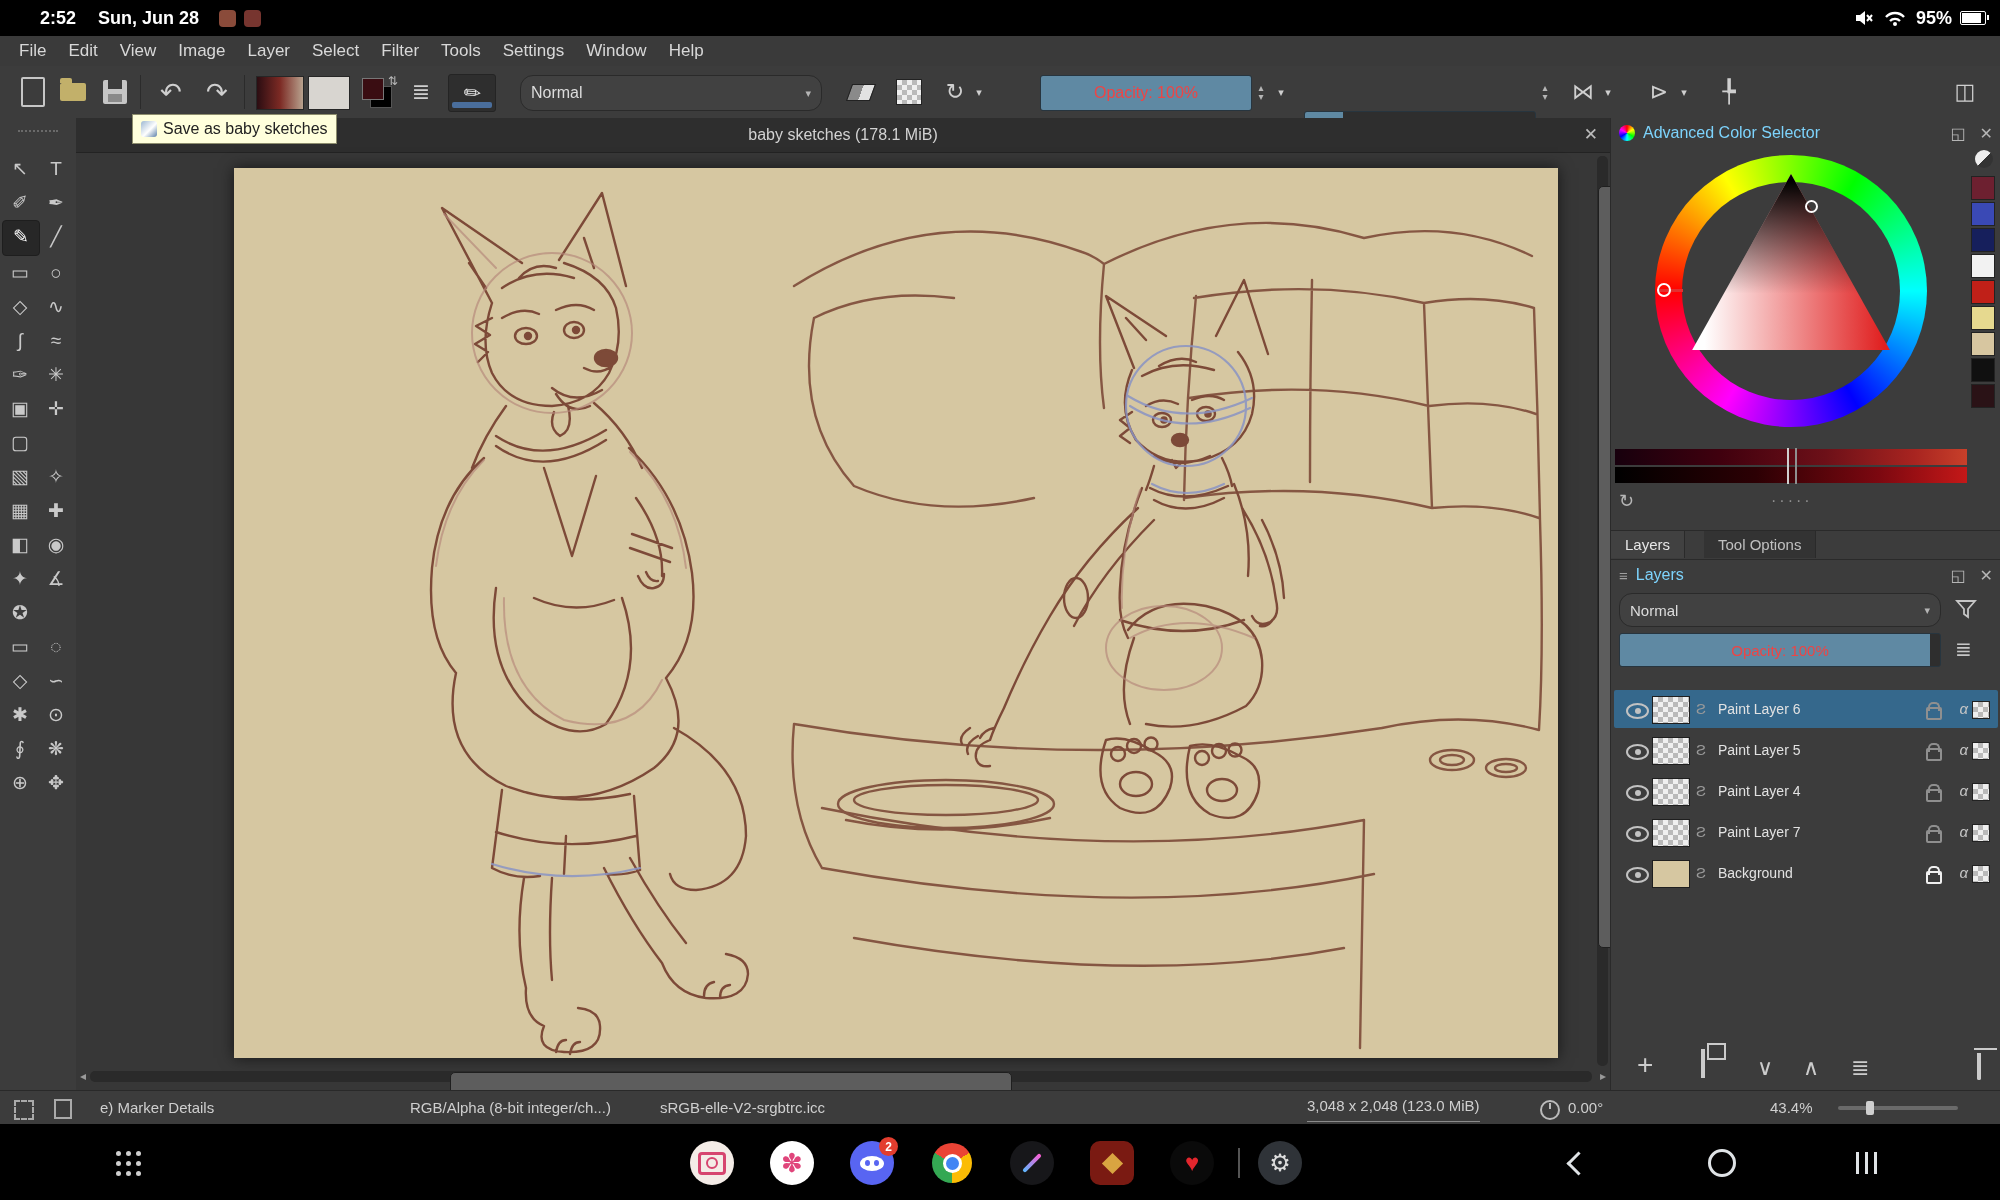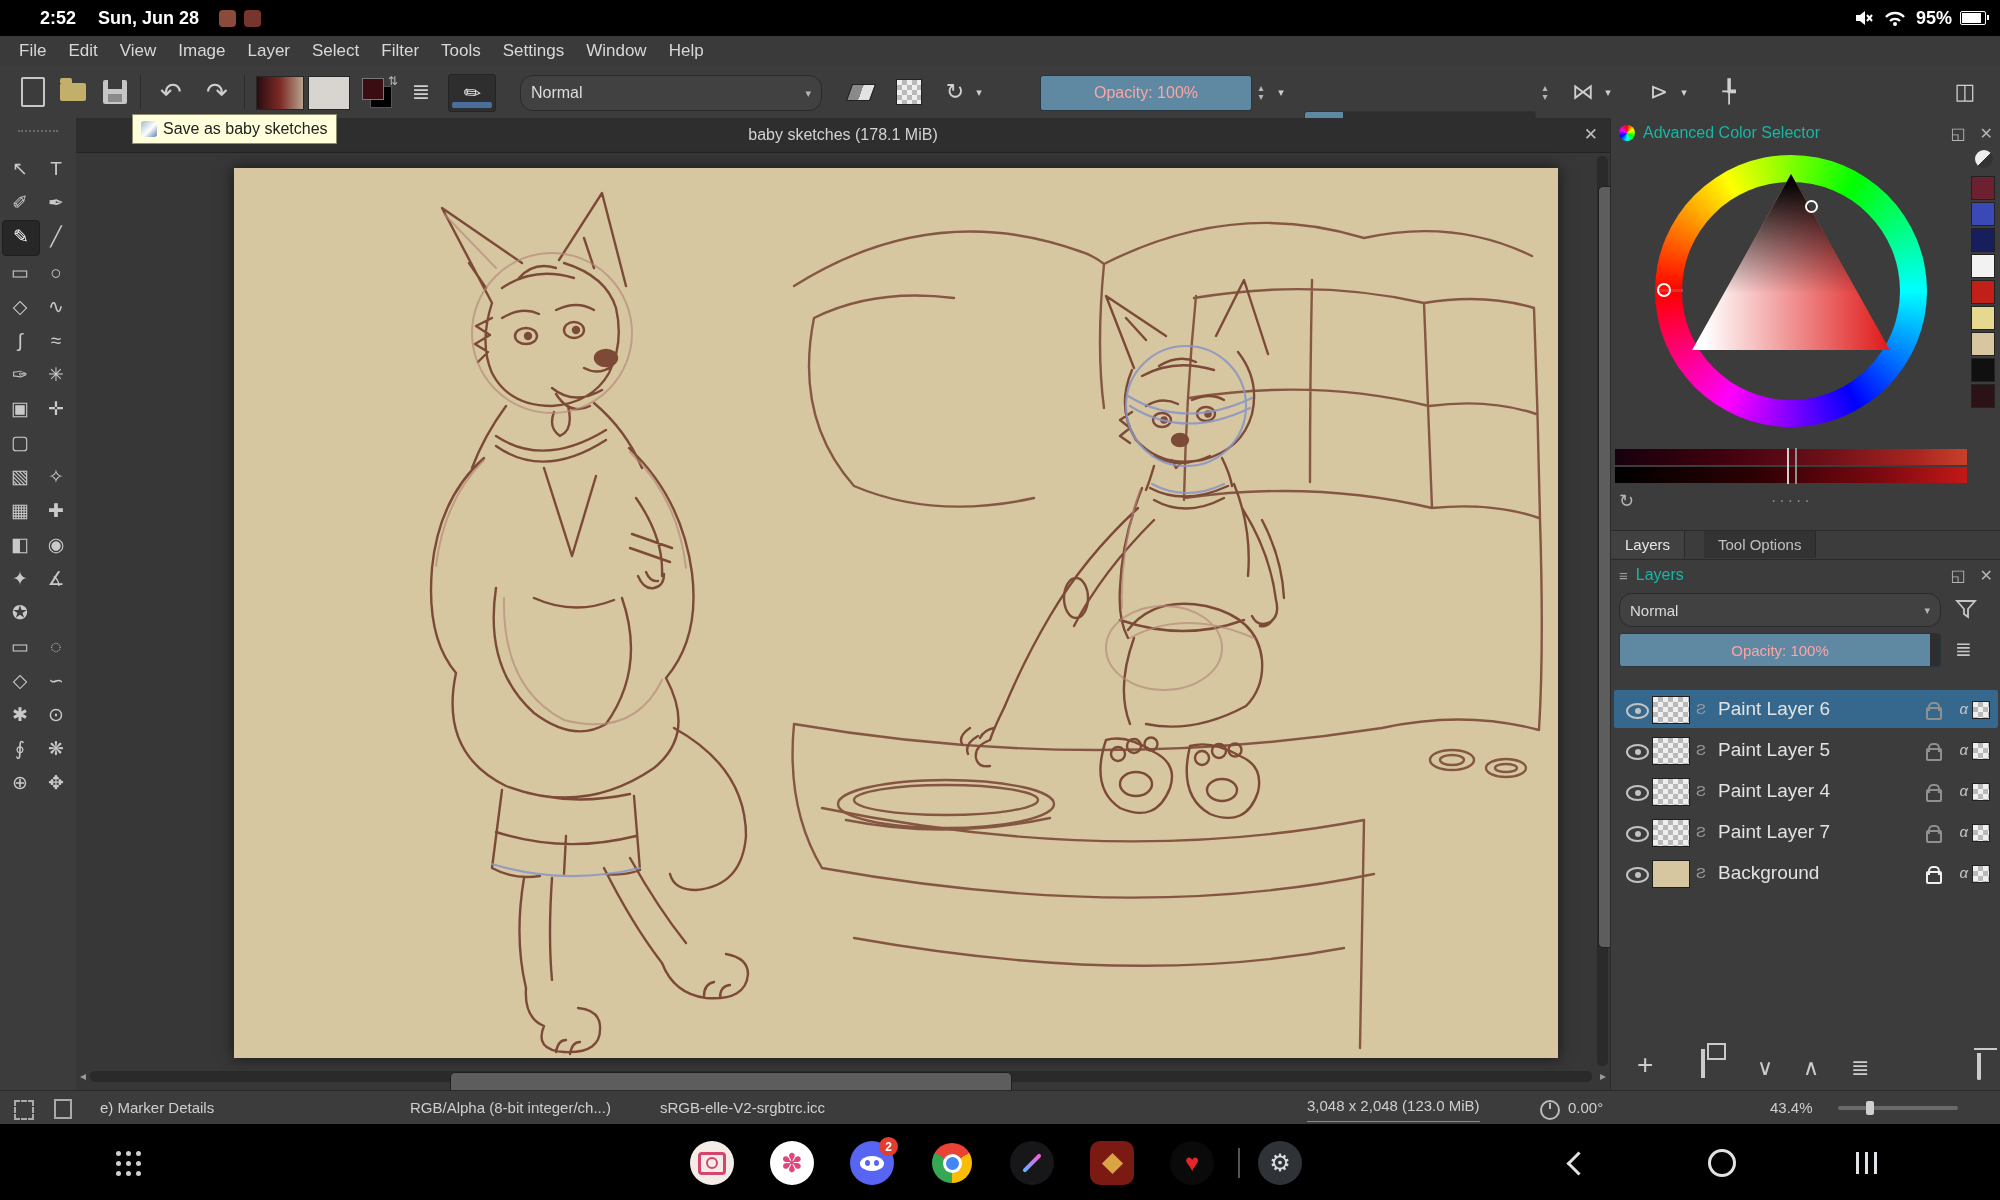--- a/index.html
+++ b/index.html
@@ -24,21 +24,21 @@
   .i-page{width:20px;height:26px;border:2px solid #c6c6c6;border-radius:2px;background:#3c3c3c;}
   .i-folder{width:26px;height:18px;background:#c2b06a;border-radius:2px;position:relative;}
   .i-folder::before{content:"";position:absolute;top:-5px;left:0;width:12px;height:5px;background:#c2b06a;border-radius:2px 2px 0 0;}
   .i-save{width:24px;height:24px;background:#c6c6c6;border-radius:2px;position:relative;}
   .i-save::before{content:"";position:absolute;left:5px;top:0;width:14px;height:9px;background:#3c3c3c;}
   .i-save::after{content:"";position:absolute;left:5px;bottom:2px;width:14px;height:8px;background:#8a8a8a;}
   .glyph26{font-size:26px;} .glyph22{font-size:22px;}
   .dd{background:#414141;border:1px solid #2a2a2a;border-radius:13px;color:#dcdcdc;}
   .slider{border:1px solid #27353f;border-radius:3px;background:#2e2e2e;position:relative;overflow:hidden;}
   .slider .fill{position:absolute;left:0;top:0;bottom:0;background:#5f89a3;}
-  .slider .lab{position:absolute;left:0;right:0;top:0;bottom:0;display:flex;align-items:center;justify-content:center;color:#fca5a5;font-size:16px;}
+  .slider .lab{position:absolute;left:0;right:0;top:0;bottom:0;display:flex;align-items:center;justify-content:center;color:#ef4444;font-size:16px;}
   .spin{display:flex;flex-direction:column;color:#b5b5b5;font-size:10px;line-height:9px;}
 
   
   #tooltip{left:132px;top:114px;height:28px;background:#ffffdc;border:1px solid #8d8d6d;color:#222;
     display:flex;align-items:center;gap:6px;padding:0 8px;font-size:16px;z-index:40;}
   #tooltip .kico{width:16px;height:16px;border-radius:3px;background:linear-gradient(135deg,#9db8d2,#ffffff 55%,#5b80a8);}
 
   
   #workspace{left:0;top:118px;width:2000px;height:972px;background:#373737;}
   #toolbox{left:0;top:0;width:76px;height:972px;background:#3c3c3c;border-right:1px solid #2d2d2d;}
@@ -54,21 +54,21 @@
   #canvas{position:absolute;left:158px;top:50px;width:1324px;height:890px;background:#d6c7a1;box-shadow:0 0 14px rgba(0,0,0,.6);}
   #hscroll{position:absolute;left:14px;right:18px;bottom:8px;height:11px;background:#2a2a2a;border-radius:5px;}
   #hscroll .thumb{position:absolute;left:360px;width:560px;top:1px;bottom:1px;background:#5d5d5d;border-radius:5px;}
   #vscroll{position:absolute;right:2px;top:38px;bottom:24px;width:11px;background:#2a2a2a;border-radius:5px;}
   #vscroll .thumb{position:absolute;top:30px;height:760px;left:1px;right:1px;background:#5d5d5d;border-radius:5px;}
   .scroll-arrow{position:absolute;color:#9a9a9a;font-size:12px;}
 
   
   #right-panel{left:1610px;top:0;width:390px;height:972px;background:#3c3c3c;border-left:1px solid #2a2a2a;}
   .dock-head{position:absolute;left:0;right:0;height:30px;}
-  .dock-title{font-size:16px;color:#14b8a6;}
+  .dock-title{font-size:16px;color:#7dd3fc;}
   .dock-ctl{position:absolute;top:5px;color:#b5b5b5;font-size:16px;}
   .ring{position:absolute;left:44px;top:37px;width:272px;height:272px;border-radius:50%;
     background:conic-gradient(from -90deg,#f00,#ff0,#0f0,#0ff,#00f,#f0f,#f00);}
   .ring-hole{position:absolute;left:71px;top:64px;width:218px;height:218px;border-radius:50%;background:#3c3c3c;}
   .tri{position:absolute;left:77px;top:56px;width:206px;height:176px;clip-path:polygon(50% 0,2% 100%,98% 100%);}
   .tri.base{background:linear-gradient(to right,#ffffff 8%,#e02020 95%);}
   .tri.shade{background:linear-gradient(to bottom,#000 4%,rgba(0,0,0,0) 68%);}
   .hue-mark{position:absolute;left:46px;top:171px;width:26px;height:3px;background:#e23030;}
   .hue-cursor{position:absolute;left:46px;top:165px;width:10px;height:10px;border:2px solid #fff;border-radius:50%;}
   .tri-cursor{position:absolute;left:194px;top:82px;width:9px;height:9px;border:2px solid #fdfdfd;border-radius:50%;}
@@ -76,21 +76,21 @@
   .strip{position:absolute;left:4px;width:352px;height:16px;}
   .strip1{top:331px;background:linear-gradient(to right,#17000d 0%,#40000e 30%,#6d1018 60%,#a82420 85%,#c8402a 100%);}
   .strip2{top:349px;background:linear-gradient(to right,#000 0%,#2c0004 40%,#7c0810 75%,#c41818 100%);}
   .strip-mark{position:absolute;top:330px;width:2px;height:36px;background:#cfcfcf;}
 
   #layers-docker{position:absolute;left:0;top:412px;width:390px;height:560px;background:#3c3c3c;border-top:1px solid #2a2a2a;}
   .ltab{position:absolute;top:0;height:27px;line-height:27px;padding:0 14px;font-size:15px;background:#333;color:#c0c0c0;border-right:1px solid #2a2a2a;}
   .ltab.active{background:#414141;color:#e6e6e6;}
   .row{position:absolute;left:3px;right:3px;height:38px;}
   .row.sel{background:#35688c;border-radius:2px;}
-  .row .nm{position:absolute;left:104px;top:0;line-height:38px;font-size:19px;color:#e2e2e2;}
+  .row .nm{position:absolute;left:104px;top:0;line-height:38px;font-size:14px;color:#e2e2e2;}
   .thumb{position:absolute;left:38px;top:6px;width:36px;height:26px;border:1px solid #1f1f1f;}
   .eye{position:absolute;left:12px;top:13px;width:19px;height:12px;border:2px solid #c2c2c2;border-radius:50%;}
   .eye::after{content:"";position:absolute;left:50%;top:50%;width:6px;height:6px;background:#c2c2c2;border-radius:50%;transform:translate(-50%,-50%);}
   .inh{position:absolute;left:82px;top:0;line-height:38px;color:#9a9a9a;font-size:15px;}
   .lock{position:absolute;right:56px;top:17px;width:12px;height:9px;border:2px solid #8f8f8f;border-radius:2px;}
   .lock::before{content:"";position:absolute;left:50%;top:-7px;transform:translateX(-50%);width:8px;height:7px;
     border:2px solid #8f8f8f;border-bottom:none;border-radius:5px 5px 0 0;}
   .lock.locked, .lock.locked::before{border-color:#f0f0f0;}
   .alpha{position:absolute;right:30px;top:0;line-height:38px;color:#c6c6c6;font-size:15px;font-style:italic;}
   .chip{position:absolute;right:8px;top:11px;width:16px;height:16px;border:1px solid #222;}

